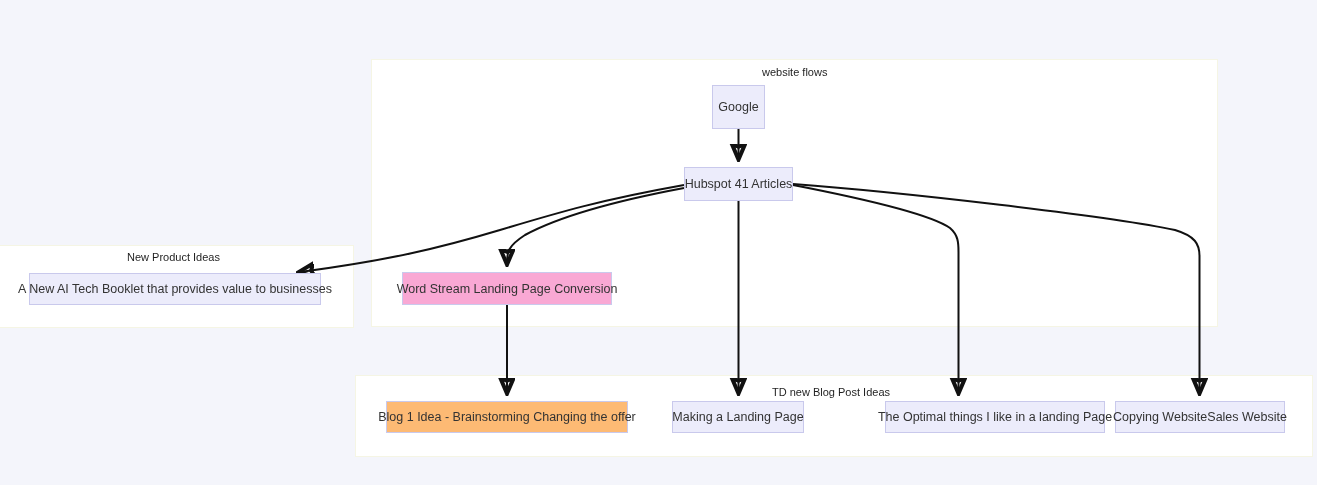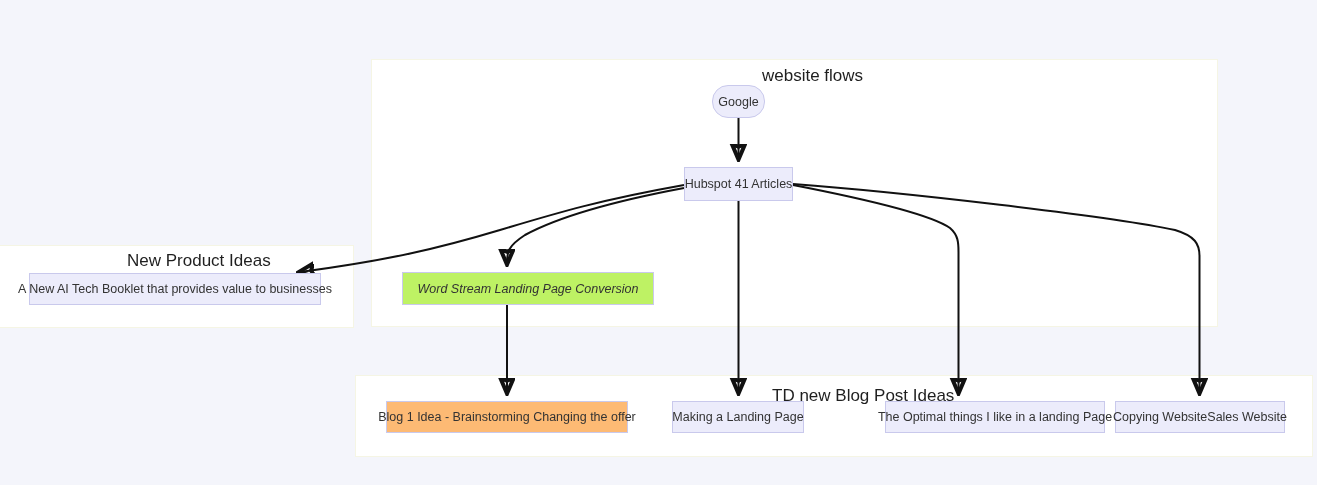--- a/index.html
+++ b/index.html
@@ -21,21 +21,21 @@
     height: 485px;
   }
   .cluster-box {
     position: absolute;
     background: #ffffff;
     border: 1px solid #f5f5e4;
     box-sizing: border-box;
   }
   .cluster-label {
     position: absolute;
-    font-size: 17px;
+    font-size: 11px;
     color: #1f1f1f;
     white-space: nowrap;
     text-align: center;
   }
   .node {
     position: absolute;
     background: #ececfb;
     border: 1px solid #c9c9ec;
     box-sizing: border-box;
     display: flex;
@@ -81,22 +81,22 @@
         <path d="M 738.5 118 L 738.5 158" stroke="#111111" marker-end="url(#arrowhead)"></path>
         <path d="M 684 185 C 600 200 560 212 500 230 C 440 248 390 260 300 272" stroke="#111111" marker-end="url(#arrowhead)"></path>
         <path d="M 684 188 C 620 200 560 216 525 235 C 508 246 507 252 507 263" stroke="#111111" marker-end="url(#arrowhead)"></path>
         <path d="M 738.5 201 L 738.5 392" stroke="#111111" marker-end="url(#arrowhead)"></path>
         <path d="M 793 185 C 860 198 930 214 950 228 C 958 235 958.5 242 958.5 252 L 958.5 392" stroke="#111111" marker-end="url(#arrowhead)"></path>
         <path d="M 793 184 C 900 192 1110 216 1175 230 C 1195 236 1199.5 244 1199.5 256 L 1199.5 392" stroke="#111111" marker-end="url(#arrowhead)"></path>
         <path d="M 507 305 L 507 392" stroke="#111111" marker-end="url(#arrowhead)"></path>
       </g>
   </svg>
 
-  <div class="node" id="node-0" style="left: 712px; top: 85px; width: 53px; height: 33px; background: rgb(236, 236, 251); border-color: rgb(201, 201, 236); color: rgb(51, 51, 51); border-radius: 16px;">Google</div>
+  <div class="node" id="node-0" style="left: 712px; top: 85px; width: 53px; height: 44px; background: rgb(236, 236, 251); border-color: rgb(201, 201, 236); color: rgb(51, 51, 51);">Google</div>
   <div class="node" id="node-1" style="left: 684px; top: 167px; width: 109px; height: 34px; background: rgb(236, 236, 251); border-color: rgb(201, 201, 236); color: rgb(51, 51, 51);">Hubspot 41 Articles</div>
   <div class="node" id="node-2" style="left: 29px; top: 273px; width: 292px; height: 32px; background: rgb(236, 236, 251); border-color: rgb(201, 201, 236); color: rgb(51, 51, 51);">A New AI Tech Booklet that provides value to businesses</div>
-  <div class="node" id="node-3" style="left: 402px; top: 272px; width: 252px; height: 33px; background: #bef264; border-color: rgb(201, 201, 236); color: rgb(51, 51, 51); font-style: italic;">Word Stream Landing Page Conversion</div>
+  <div class="node" id="node-3" style="left: 402px; top: 272px; width: 210px; height: 33px; background: #f9a8d4; border-color: rgb(201, 201, 236); color: rgb(51, 51, 51);">Word Stream Landing Page Conversion</div>
   <div class="node" id="node-4" style="left: 386px; top: 401px; width: 242px; height: 32px; background: #fdba74; border-color: rgb(201, 201, 236); color: rgb(51, 51, 51);">Blog 1 Idea - Brainstorming Changing the offer</div>
   <div class="node" id="node-5" style="left: 672px; top: 401px; width: 132px; height: 32px; background: rgb(236, 236, 251); border-color: rgb(201, 201, 236); color: rgb(51, 51, 51);">Making a Landing Page</div>
   <div class="node" id="node-6" style="left: 849px; top: 401px; width: 220px; height: 32px; background: rgb(236, 236, 251); border-color: rgb(201, 201, 236); color: rgb(51, 51, 51); margin-left: 36px;">The Optimal things I like in a landing Page</div>
   <div class="node" id="node-7" style="left: 1115px; top: 401px; width: 170px; height: 32px; background: rgb(236, 236, 251); border-color: rgb(201, 201, 236); color: rgb(51, 51, 51);">Copying WebsiteSales Website</div>
 
 </div>
 
 </body></html>

